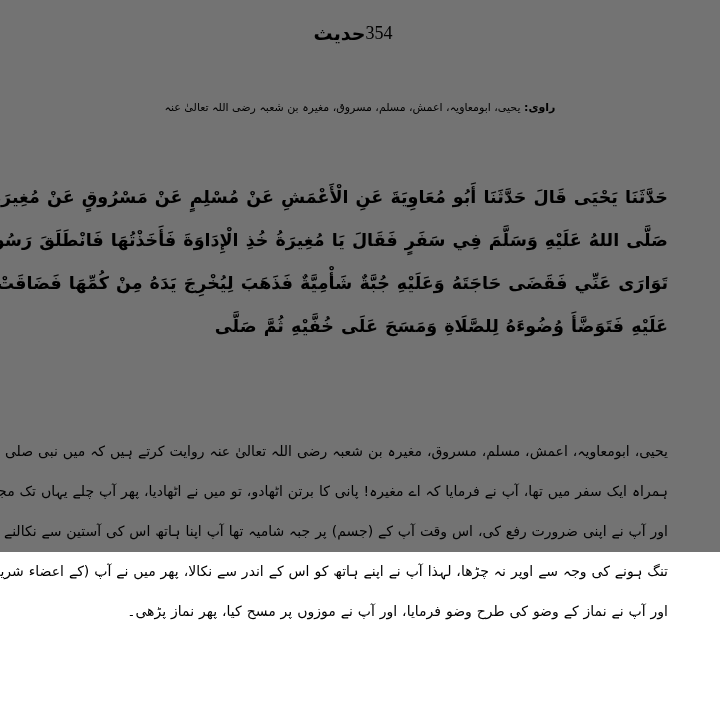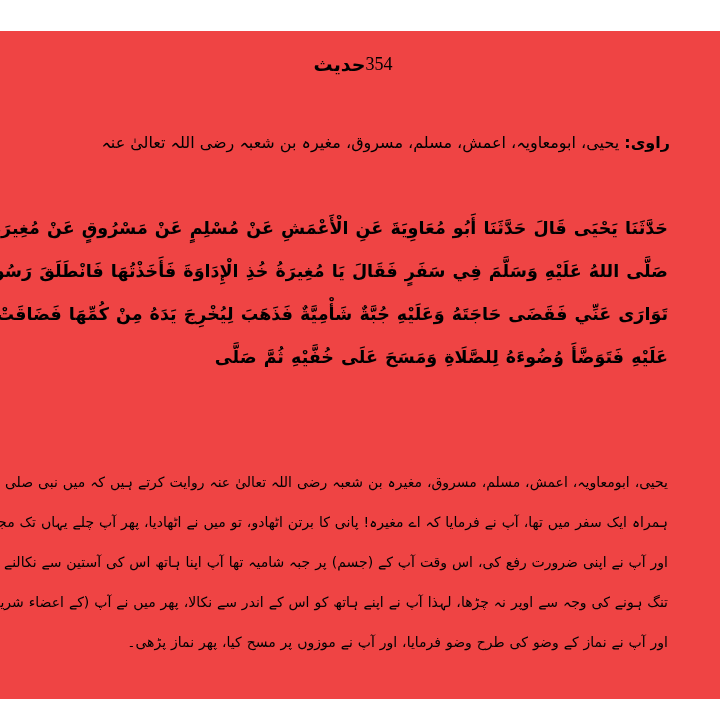--- a/index.html
+++ b/index.html
@@ -10,25 +10,24 @@
     width: 720px;
     height: 720px;
     background: #ffffff;
     font-family: "DejaVu Sans", sans-serif;
     color: #000000;
     overflow: hidden;
   }
   .page {
     position: relative;
     width: 720px;
-    height: 668px;
+    height: 552px;
     box-sizing: border-box;
     padding: 0;
-    background: #ef4444;
-    margin-top: 31px;
+    background: #737373;
   }
 
   
   .page-header {
     position: absolute;
     top: 22px;
     left: 0;
     right: 0;
     text-align: center;
     direction: rtl;
@@ -48,22 +47,22 @@
     vertical-align: 1px;
   }
 
   
   .rawi-line {
     position: absolute;
     top: 100px;
     left: 50px;
     right: 50px;
     direction: rtl;
-    text-align: right;
-    font-size: 16px;
+    text-align: center;
+    font-size: 11px;
     line-height: 1.5;
     white-space: nowrap;
   }
   .rawi-label {
     font-weight: 700;
   }
   .rawi-names {
     font-weight: 400;
   }
 

